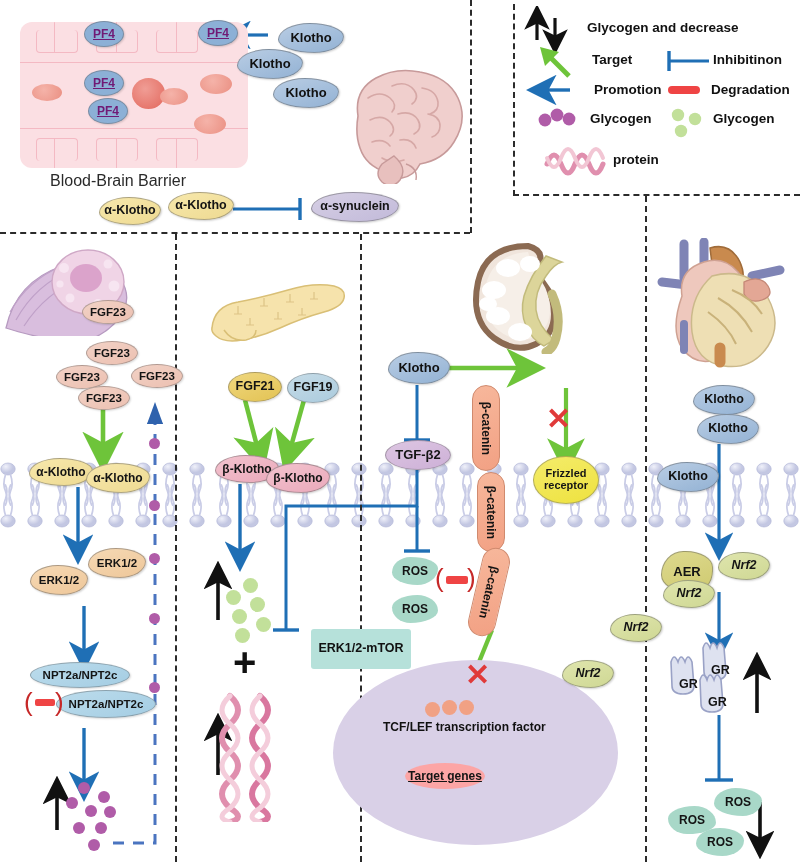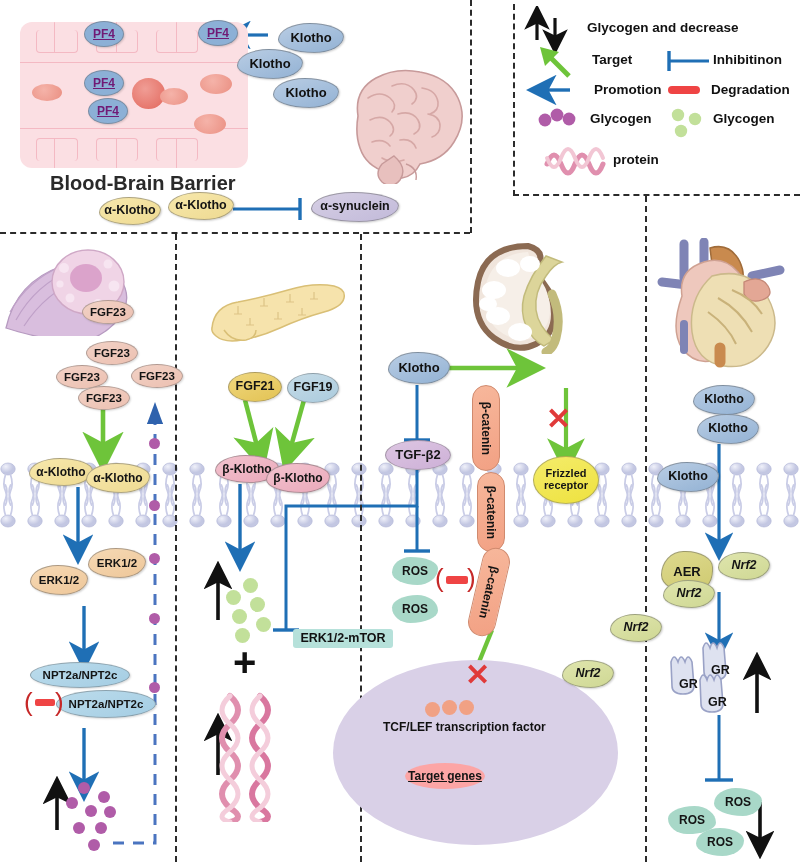--- a/index.html
+++ b/index.html
@@ -55,21 +55,21 @@
   .bbbtooth{position:absolute;border:1.4px solid #f4b9c3;border-radius:4px;}
   .rbc{position:absolute;border-radius:50%;background:radial-gradient(circle at 40% 35%,#f09d95,#e2675c);}
   .rbc.pale{background:radial-gradient(circle at 40% 35%,#f5b3a9,#ea8f82);}
 
   
   #legend{position:absolute;left:513px;top:6px;width:281px;height:189px;}
   .legend-txt{font-weight:bold;font-size:13.5px;color:#111;position:absolute;white-space:nowrap;}
 
   
   .t{position:absolute;color:#111;}
-  .bbb-label{font-size:20px;color:#2a2a2a;font-weight:bold;}
+  .bbb-label{font-size:16px;color:#2a2a2a;font-weight:normal;}
 
   .dot{position:absolute;border-radius:50%;}
   .phos{background:#b05ca8;}
   .glyc{background:#c2e09a;}
 
   .plus{position:absolute;font-size:40px;font-weight:bold;color:#111;line-height:1;}
   .xmark{position:absolute;color:#e03a3a;font-weight:bold;font-size:30px;line-height:1;}
   .paren{position:absolute;font-size:26px;color:#c62828;line-height:1;}
   .minusbar{position:absolute;background:#ef4444;border-radius:2px;}
 </style>
@@ -452,21 +452,21 @@
     <span style="transform:rotate(90deg);white-space:nowrap;">β-catenin</span>
   </div>
 
   <div class="paren" style="left:435px;top:565px;">(</div>
   <div class="minusbar" style="left:446px;top:576px;width:22px;height:8px;"></div>
   <div class="paren" style="left:467px;top:565px;">)</div>
 
   <div class="node ros" style="left:392px;top:557px;width:46px;height:28px;font-size:12px;border-radius:40% 60% 45% 55%/55% 40% 60% 45%;">ROS</div>
   <div class="node ros" style="left:392px;top:595px;width:46px;height:28px;font-size:12px;border-radius:55% 45% 60% 40%/45% 55% 45% 55%;">ROS</div>
 
-  <div class="node rect teal" style="left:293px;top:629px;width:100px;height:19px;font-size:12.5px;">ERK1/2-mTOR</div>
+  <div class="node rect teal" style="left:311px;top:629px;width:100px;height:40px;font-size:12.5px;">ERK1/2-mTOR</div>
 
   <div class="abs" style="left:333px;top:660px;width:285px;height:185px;border-radius:50%;background:#d9d0e7;"></div>
   <div class="xmark" style="left:465px;top:660px;">✕</div>
   <div class="dot" style="left:425px;top:702px;width:15px;height:15px;background:#f1a184;"></div>
   <div class="dot" style="left:442px;top:700px;width:15px;height:15px;background:#f1a184;"></div>
   <div class="dot" style="left:459px;top:700px;width:15px;height:15px;background:#f1a184;"></div>
   <div class="t" style="left:383px;top:720px;font-size:12px;font-weight:bold;">TCF/LEF transcription factor</div>
   <div class="node ell target" style="left:405px;top:763px;width:80px;height:26px;font-size:12px;border:none;box-shadow:none;">Target genes</div>
 
   <svg class="abs" style="left:648px;top:238px;width:146px;height:130px;" viewBox="0 0 146 130">

